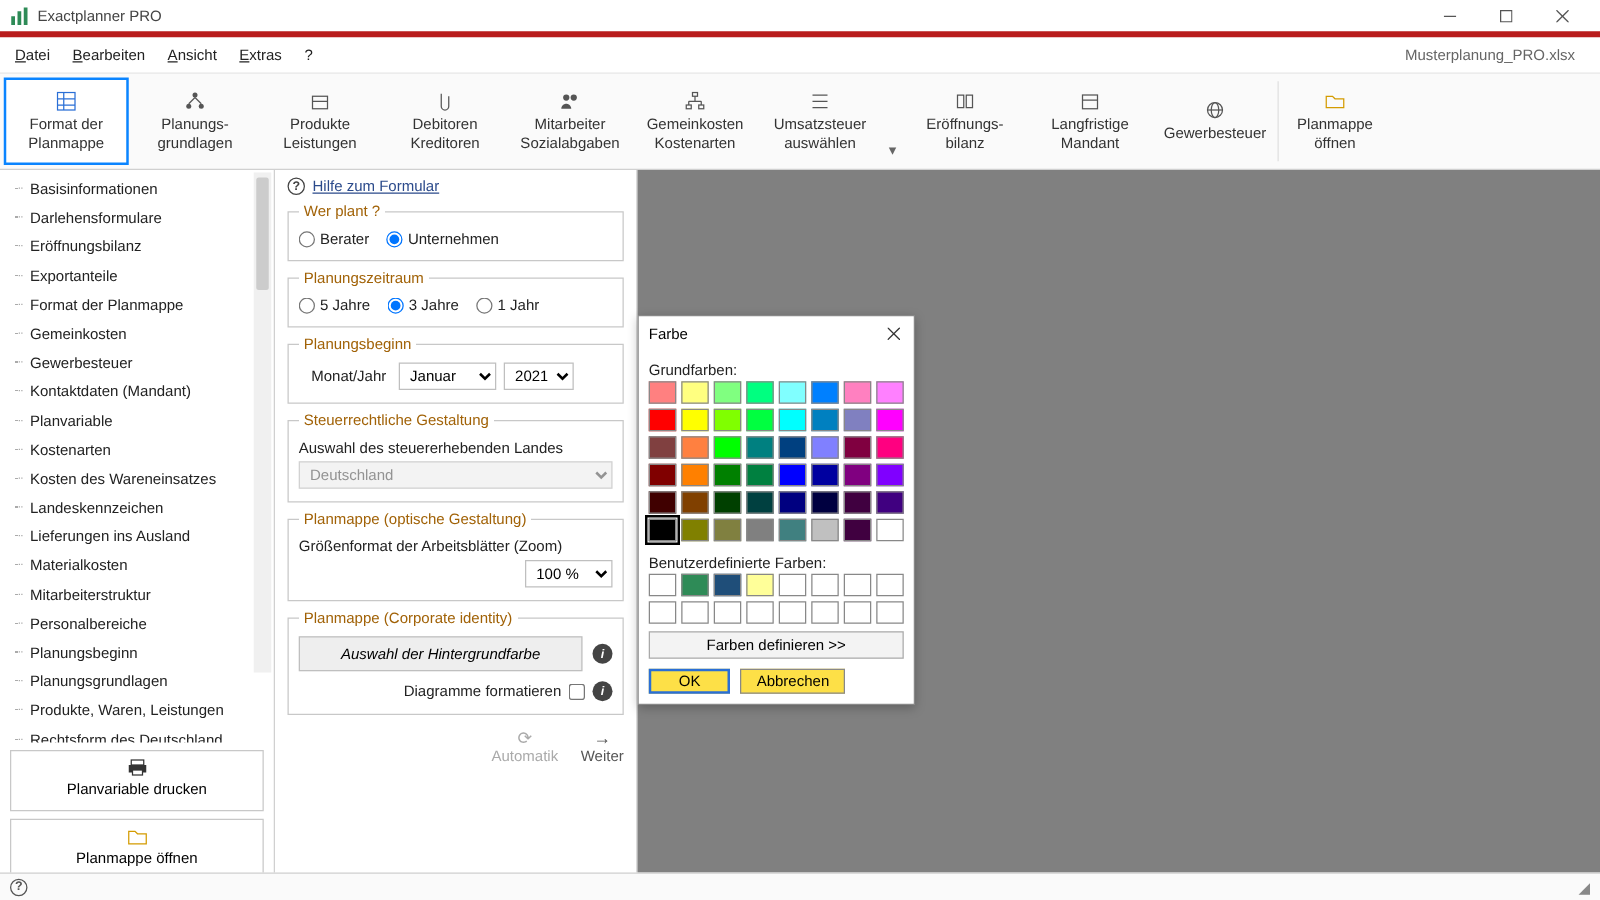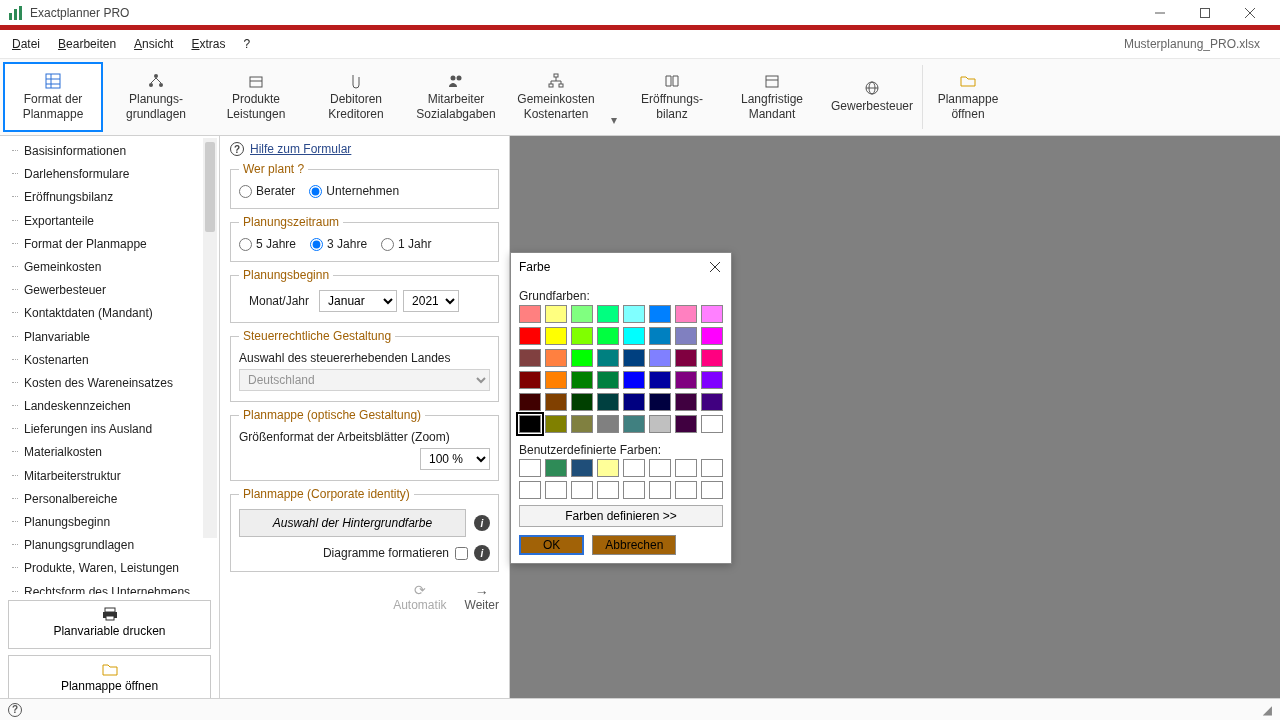--- a/index.html
+++ b/index.html
@@ -62,21 +62,21 @@
 .dlg-title .close { width:16px;height:16px;display:flex;align-items:center;justify-content:center;cursor:default;}
 .dlg-body { padding: 4px 8px 8px 8px; }
 .dlg-label { color: #222; margin: 4px 0 2px 0; }
 .swatches { display: grid; grid-template-columns: repeat(8, 22px); gap: 4px; }
 .sw { width: 22px; height: 18px; border: 1px solid #888; }
 .sw.selected { outline: 2px solid #000; outline-offset: 1px; }
 .cust { display: grid; grid-template-columns: repeat(8, 22px); gap: 4px; margin-bottom: 6px; }
 .cust .sw { background: #fff; }
 .dlg-wide-btn { width: 100%; border:1px solid #aaa; background:#f3f3f3; padding: 3px 0; text-align:center; margin: 4px 0 8px 0; }
 .dlg-actions { display: flex; gap: 8px; }
-.dlg-actions .dbtn { border:1px solid #888; background:#a16207; padding: 2px 12px; }
+.dlg-actions .dbtn { border:1px solid #888; background:#fde047; padding: 2px 12px; }
 .dlg-actions .dbtn.primary { border:2px solid #2a6fd6; padding: 1px 22px; }
 
 .statusbar { position: absolute; bottom: 0; left: 0; right: 0; height: 22px; border-top: 1px solid #d0d0d0; background: #fafafa; display: flex; align-items: center; padding: 0 8px; justify-content: space-between; }
 .statusbar .handle { color:#888; }
 
 input[type=radio] { width:13px;height:13px; }
 input[type=checkbox] { width:13px;height:13px; }
 </style>
 </head>
 <body>
@@ -163,20 +163,28 @@
       <svg class="ricon" viewBox="0 0 16 16">
         <rect x="6" y="1" width="4" height="3" fill="none" stroke="#555"></rect>
         <rect x="1" y="11" width="4" height="3" fill="none" stroke="#555"></rect>
         <rect x="11" y="11" width="4" height="3" fill="none" stroke="#555"></rect>
         <line x1="8" y1="4" x2="8" y2="8" stroke="#555"></line>
         <line x1="3" y1="11" x2="3" y2="8" stroke="#555"></line>
         <line x1="13" y1="11" x2="13" y2="8" stroke="#555"></line>
         <line x1="3" y1="8" x2="13" y2="8" stroke="#555"></line>
       </svg>
       <span>Gemeinkosten Kostenarten</span>
+    </div>
+  <div class="rbtn">
+      <svg class="ricon" viewBox="0 0 16 16">
+        <line x1="2" y1="3" x2="14" y2="3" stroke="#555"></line>
+        <line x1="2" y1="8" x2="14" y2="8" stroke="#555"></line>
+        <line x1="2" y1="13" x2="14" y2="13" stroke="#555"></line>
+      </svg>
+      <span>Umsatzsteuer auswählen</span>
     </div>
   <div class="more">▾</div>
   <div class="rbtn">
       <svg class="ricon" viewBox="0 0 16 16">
         <path d="M2 3h5v10H2zM9 3h5v10H9z" fill="none" stroke="#555"></path>
       </svg>
       <span>Eröffnungs-<br>bilanz</span>
     </div>
   <div class="rbtn">
       <svg class="ricon" viewBox="0 0 16 16">
@@ -217,21 +225,21 @@
         <div class="titem">Kostenarten</div>
         <div class="titem">Kosten des Wareneinsatzes</div>
         <div class="titem">Landeskennzeichen</div>
         <div class="titem">Lieferungen ins Ausland</div>
         <div class="titem">Materialkosten</div>
         <div class="titem">Mitarbeiterstruktur</div>
         <div class="titem">Personalbereiche</div>
         <div class="titem">Planungsbeginn</div>
         <div class="titem">Planungsgrundlagen</div>
         <div class="titem">Produkte, Waren, Leistungen</div>
-        <div class="titem">Rechtsform des Unternehmens</div>
+        <div class="titem">Rechtsform des Deutschland</div>
       </div>
     <div class="scrollbar">
         <div class="thumb"></div>
       </div>
     <div class="side-buttons">
       <div class="sb">
         <svg class="sicon" viewBox="0 0 16 14">
             <rect x="3" y="1" width="10" height="4" fill="none" stroke="#333"></rect>
             <rect x="1" y="5" width="14" height="6" fill="#333"></rect>
             <rect x="4" y="9" width="8" height="4" fill="#fff" stroke="#333"></rect>

